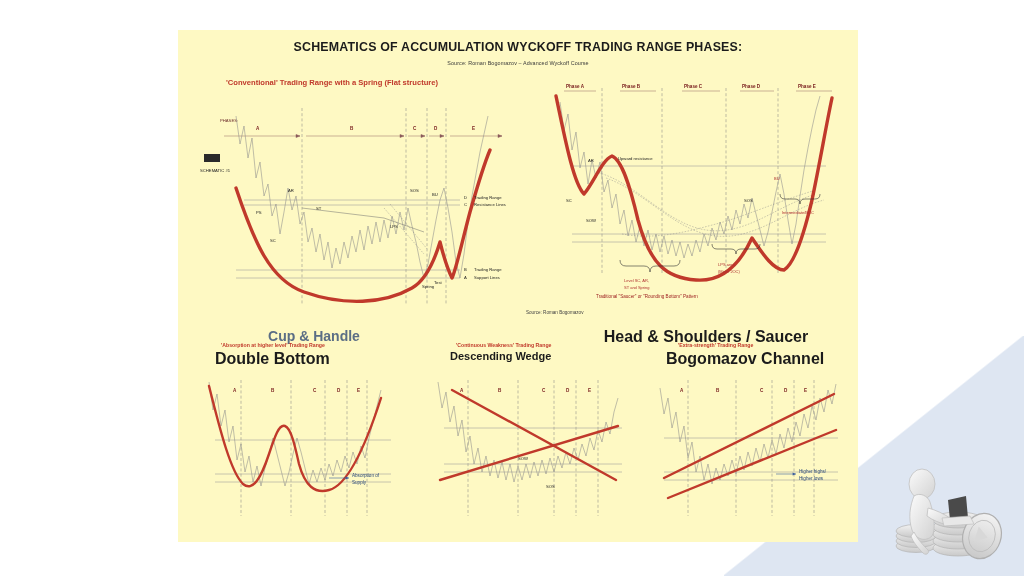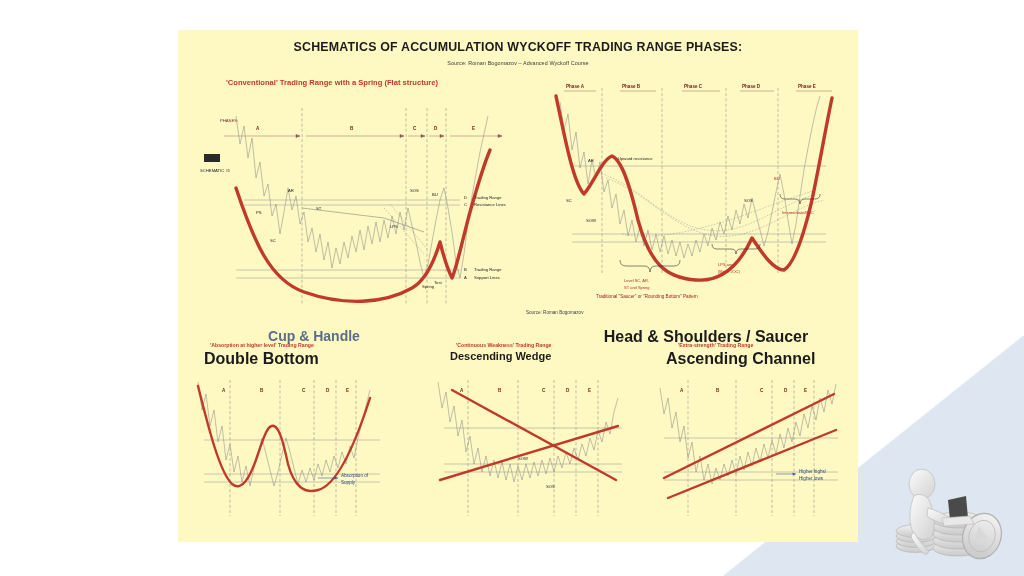--- a/index.html
+++ b/index.html
@@ -213,21 +213,21 @@
       <text class="px-lbl-r" x="256" y="140">Intermediate/BUC</text>
 
       <text class="tiny-r" x="70" y="224" style="font-size:4.6px;">Traditional "Saucer" or "Rounding Bottom" Pattern</text>
     </svg>
 
     <div style="position:absolute;left:0;top:236px;font-size:4.6px;color:#444;">Source: Roman Bogomazov</div>
 
     <div class="cap" style="left:30px;top:254px;width:300px;font-size:16px;">Head &amp; Shoulders / Saucer</div>
   </div>
 
-  <div class="panel" style="left:6px;top:312px;width:218px;height:190px;">
+  <div class="panel" style="left:17px;top:312px;width:218px;height:190px;">
     <div class="hdr sm" style="position:absolute;left:26px;top:0;">'Absorption at higher level' Trading Range</div>
     <div class="cap" style="left:20px;top:8px;width:190px;font-size:16px;text-align:left;">Double Bottom</div>
 
     <svg width="218" height="160" viewBox="0 0 218 160" style="position:absolute;left:0;top:26px;">
       <line class="dash" x1="46" y1="12" x2="46" y2="148"></line>
       <line class="dash" x1="96" y1="12" x2="96" y2="148"></line>
       <line class="dash" x1="130" y1="12" x2="130" y2="148"></line>
       <line class="dash" x1="152" y1="12" x2="152" y2="148"></line>
       <line class="dash" x1="172" y1="12" x2="172" y2="148"></line>
 
@@ -289,21 +289,21 @@
       <path class="redcurve-thin" d="M26 22 L190 112"></path>
       <path class="redcurve-thin" d="M14 112 L192 58"></path>
 
       <text class="px-lbl-b" x="92" y="92">SOW</text>
       <text class="px-lbl-b" x="120" y="120">SOS</text>
     </svg>
   </div>
 
   <div class="panel" style="left:470px;top:312px;width:210px;height:190px;">
     <div class="hdr sm" style="position:absolute;left:30px;top:0;">'Extra-strength' Trading Range</div>
-    <div class="cap" style="left:18px;top:8px;width:200px;font-size:16px;text-align:left;">Ascending Channel</div>
+    <div class="cap" style="left:18px;top:8px;width:200px;font-size:16px;text-align:left;">Bogomazov Channel</div>
 
     <svg width="210" height="160" viewBox="0 0 210 160" style="position:absolute;left:0;top:26px;">
       <line class="dash" x1="40" y1="12" x2="40" y2="148"></line>
       <line class="dash" x1="88" y1="12" x2="88" y2="148"></line>
       <line class="dash" x1="124" y1="12" x2="124" y2="148"></line>
       <line class="dash" x1="146" y1="12" x2="146" y2="148"></line>
       <line class="dash" x1="166" y1="12" x2="166" y2="148"></line>
 
       <text class="ph-lbl" x="32" y="24">A</text>
       <text class="ph-lbl" x="68" y="24">B</text>

